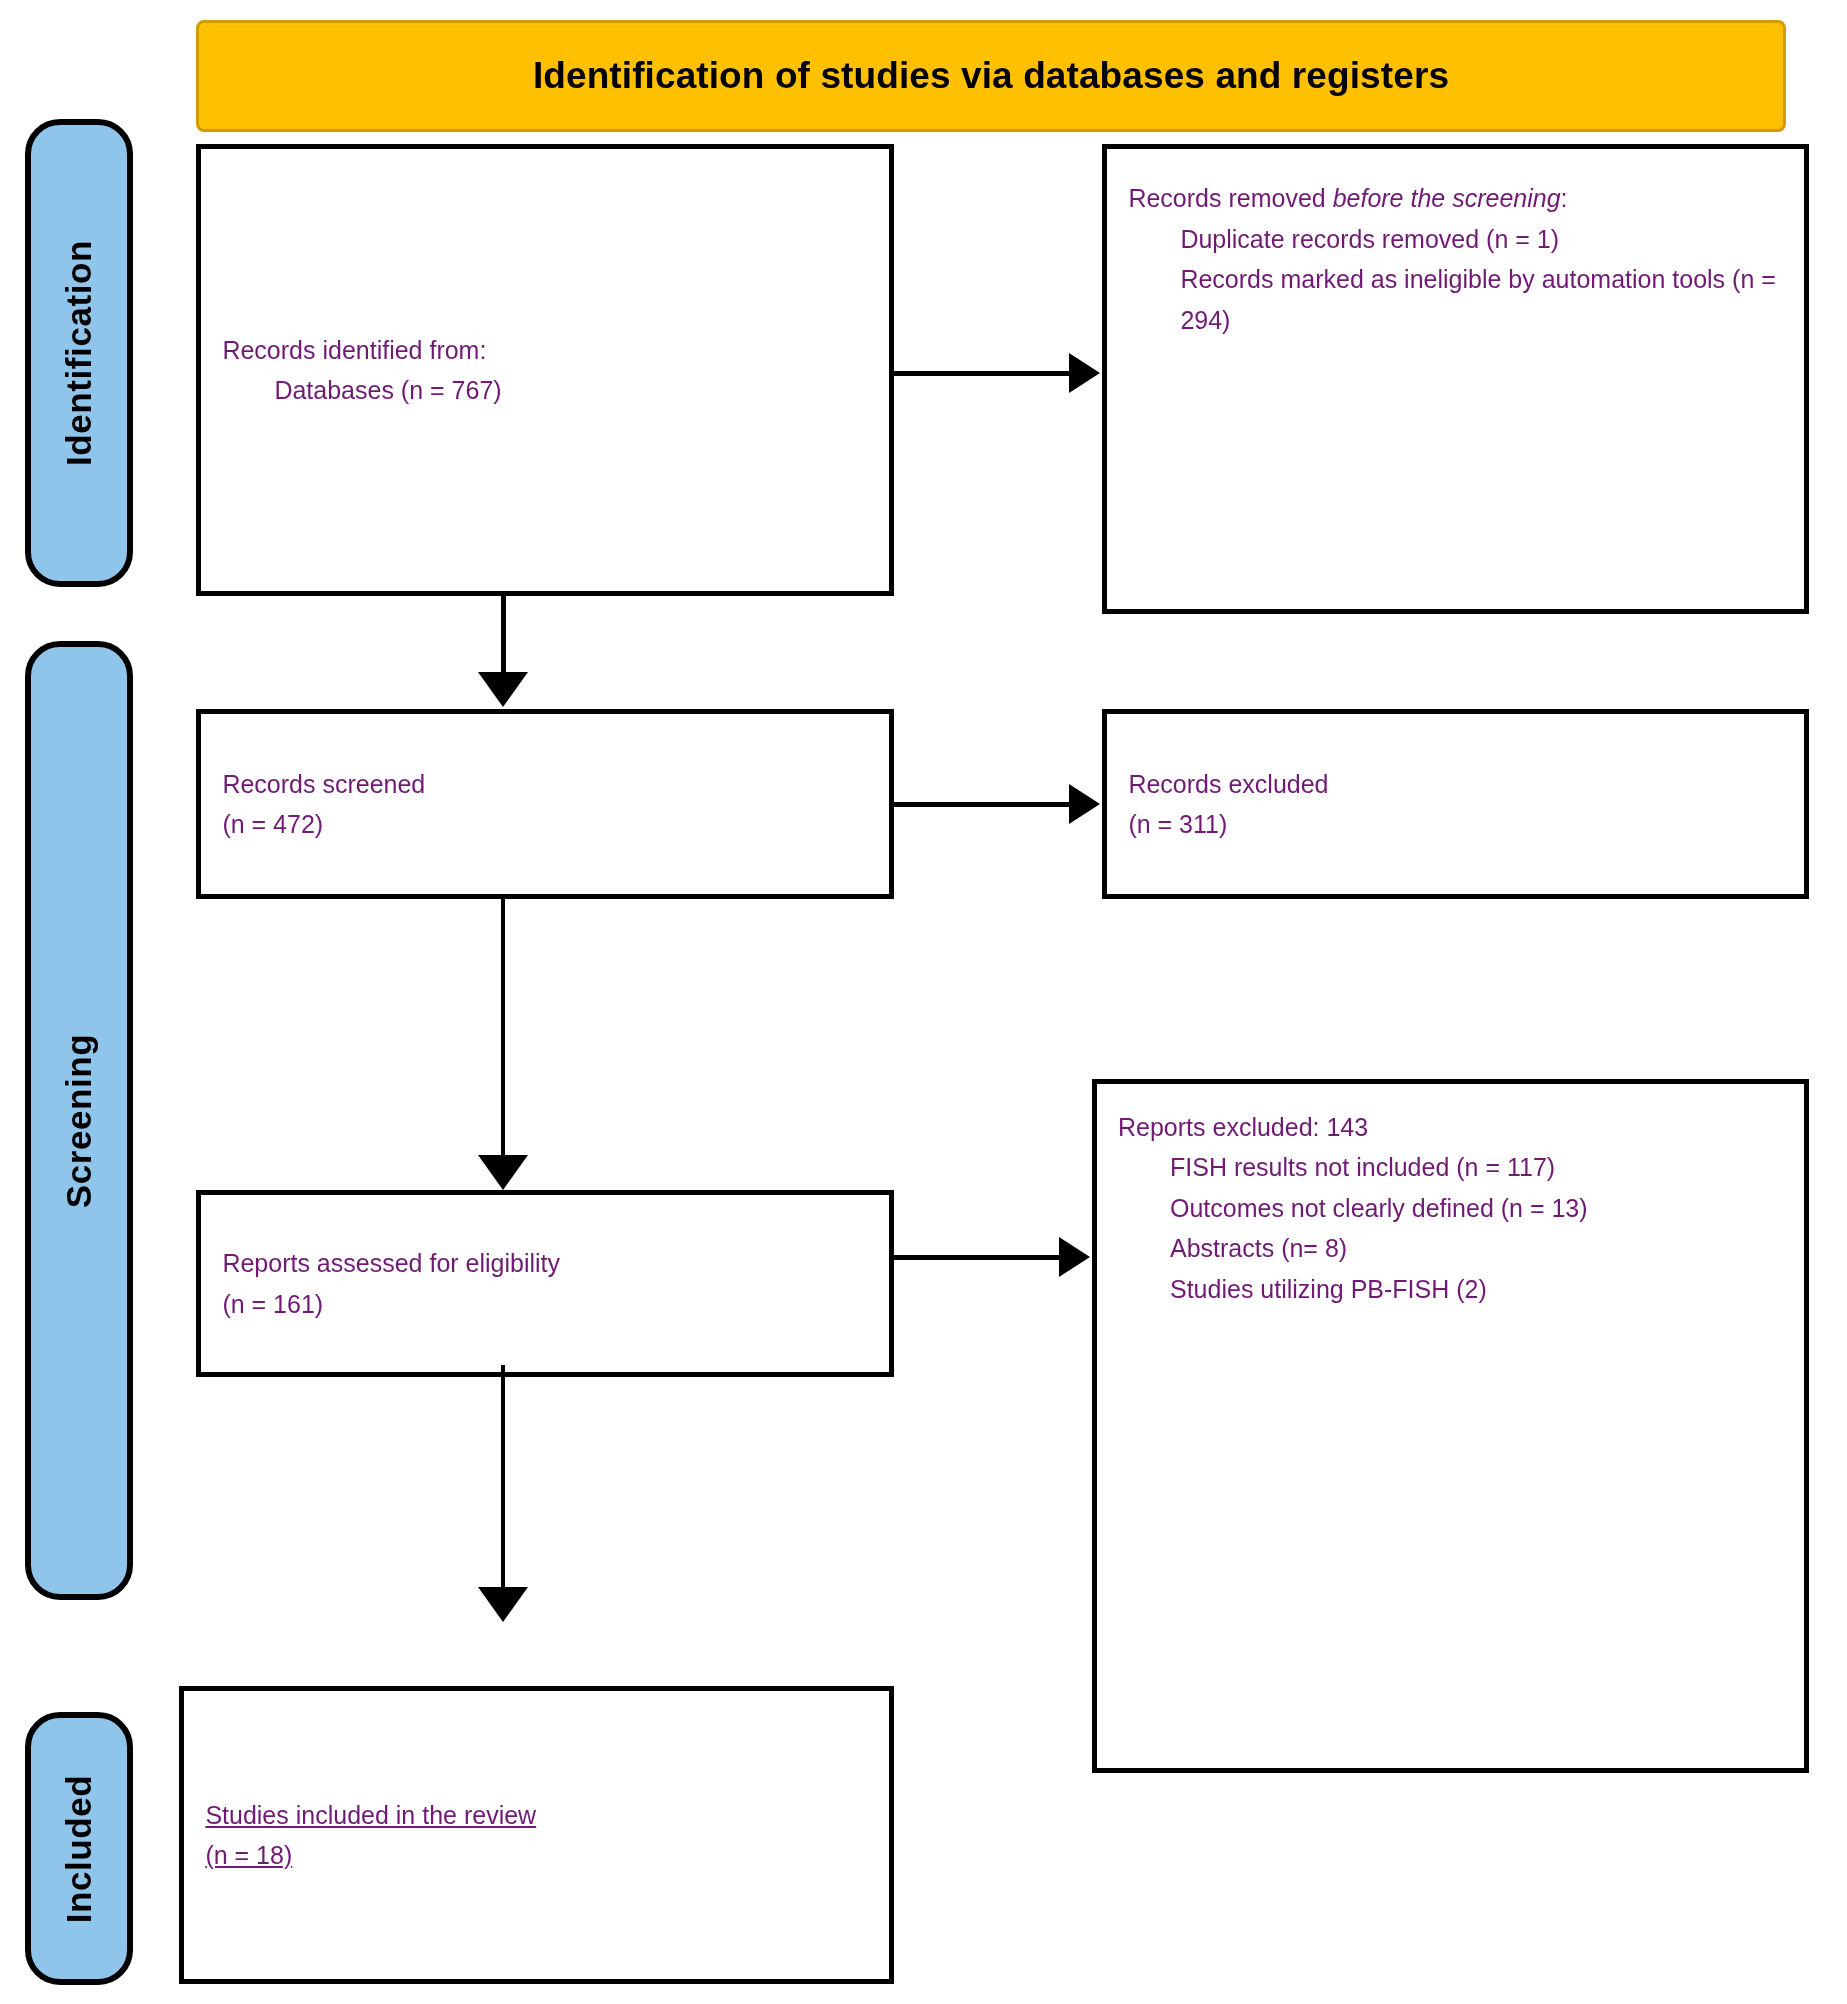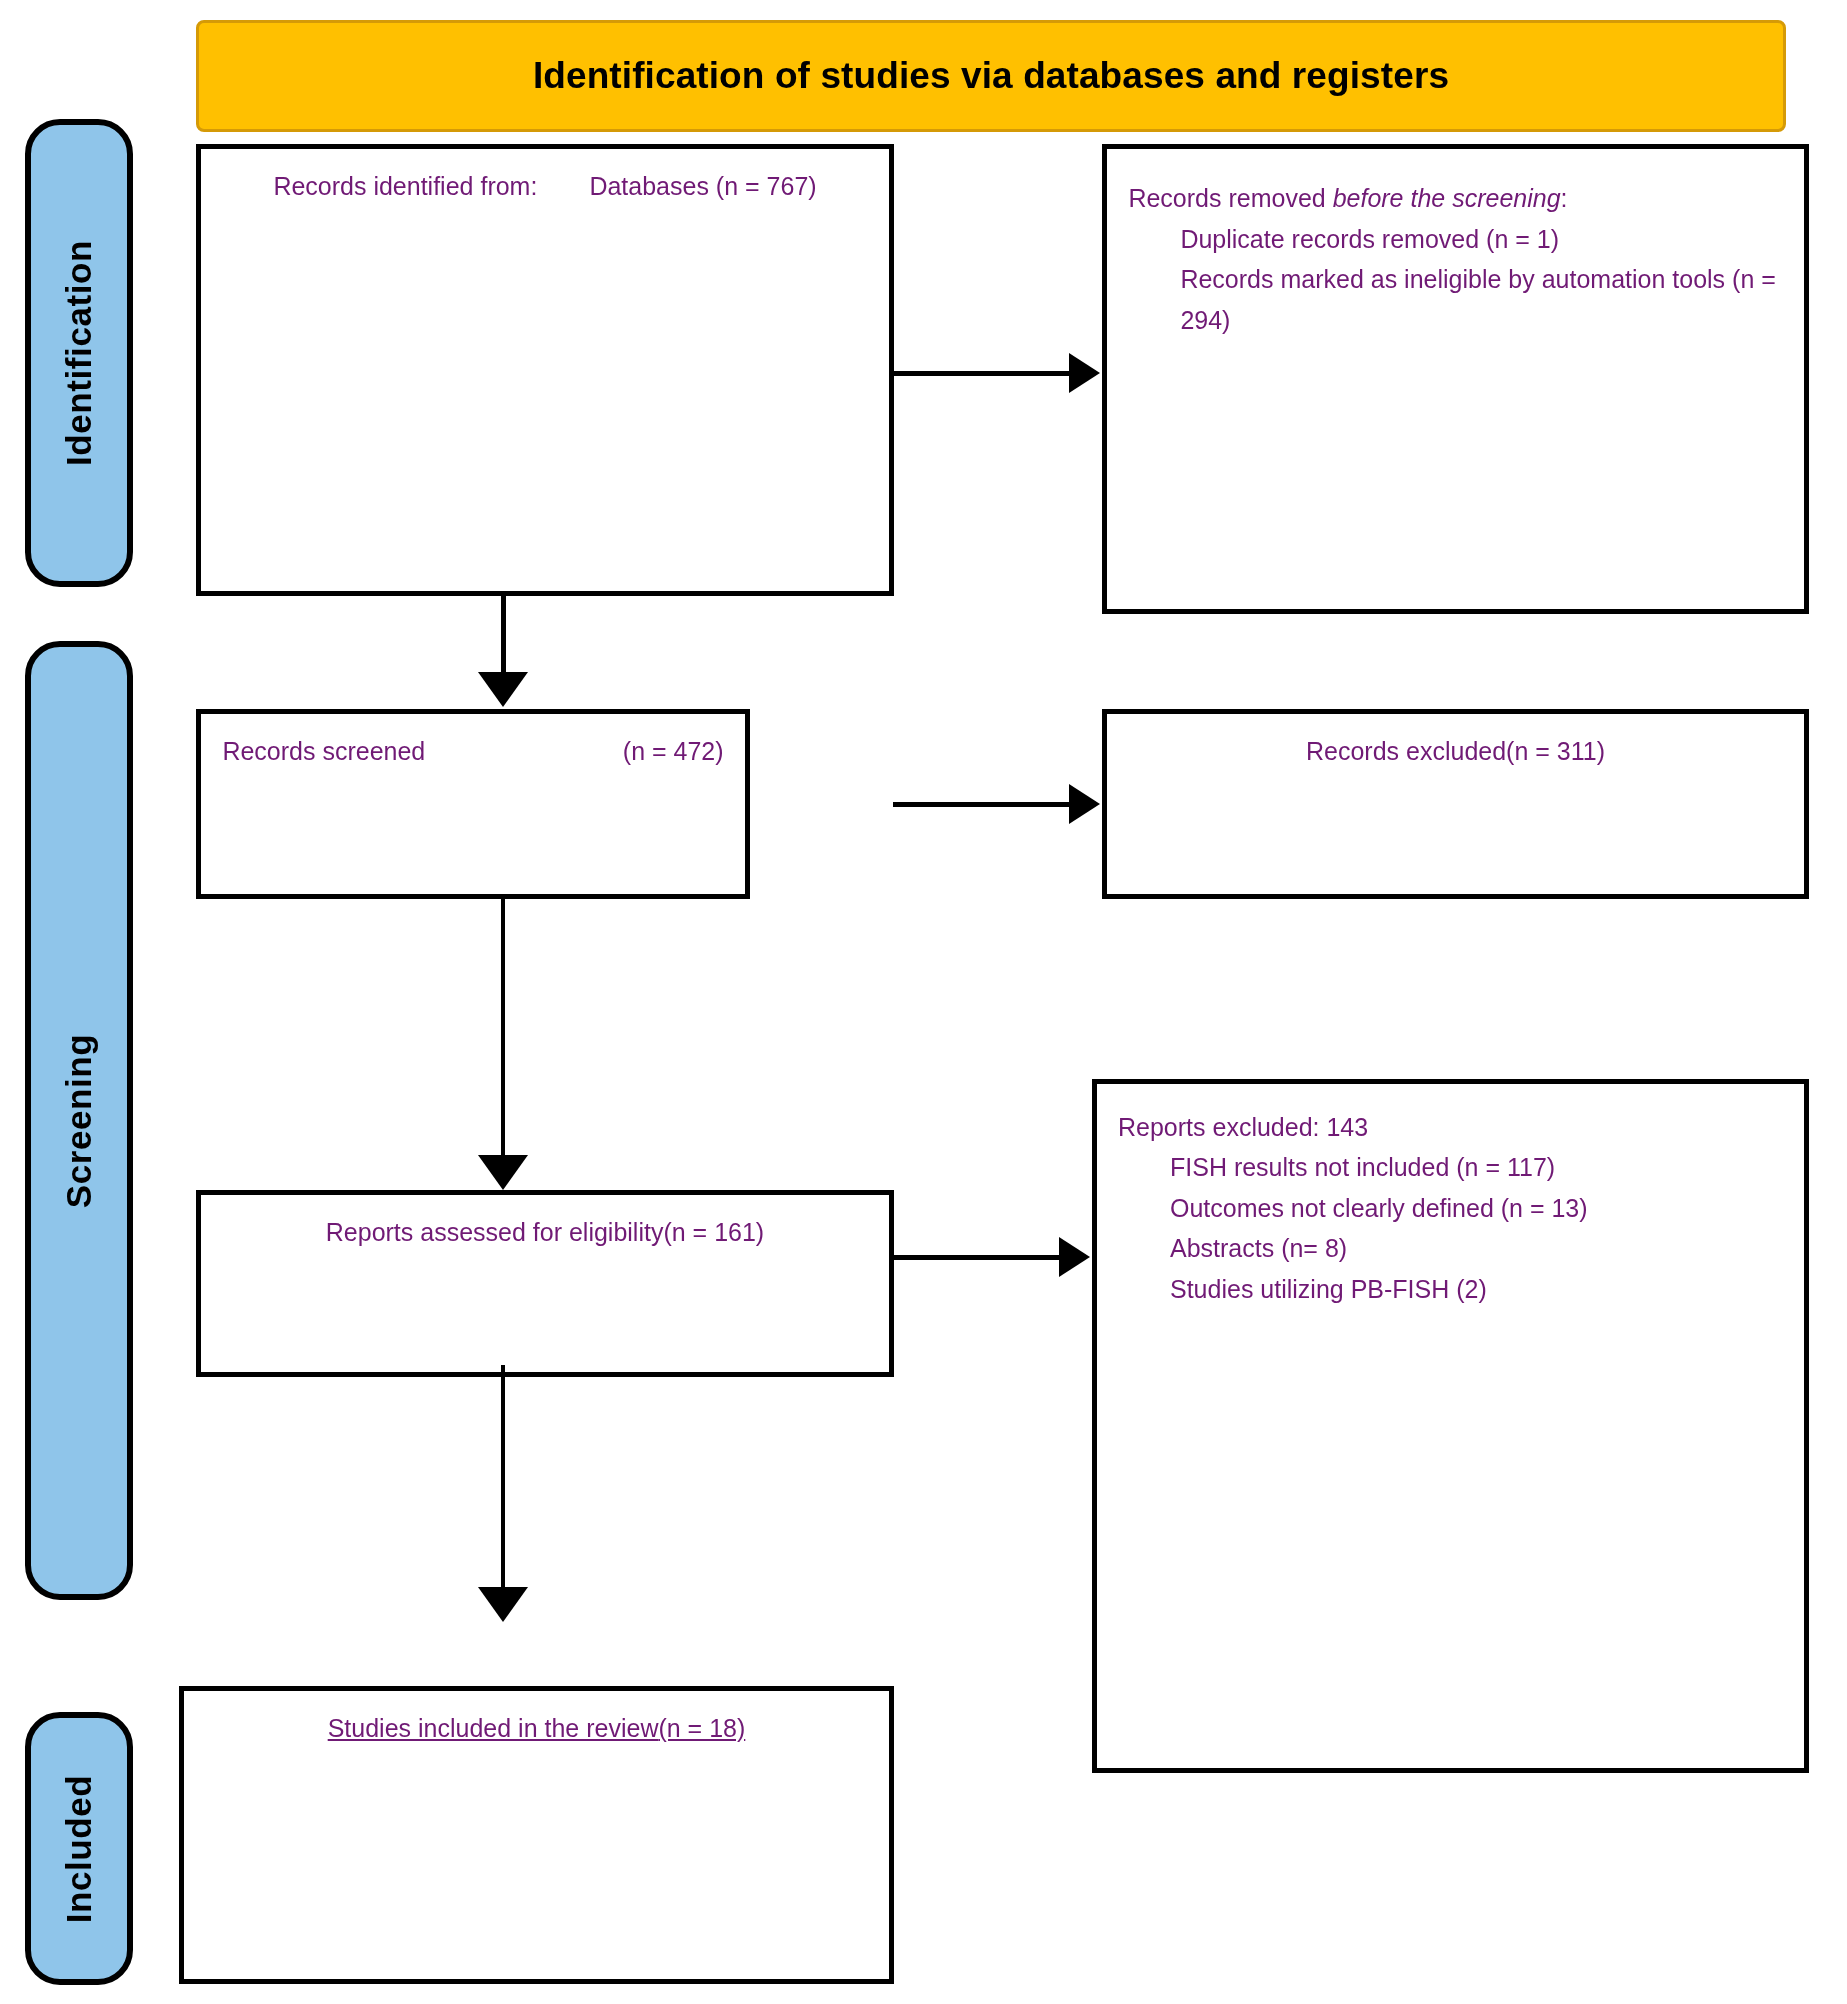--- a/index.html
+++ b/index.html
@@ -59,21 +59,21 @@
     background: #ffffff;
     border: 5px solid #000000;
     box-sizing: border-box;
     padding: 17px 21.4px;
     color: #701a75;
     font-size: 25px;
     line-height: 1.62;
   }
   .box.center-v {
     display: flex;
-    flex-direction: row;
+    flex-direction: column;
     justify-content: center;
   }
   .box .ln { display: block; }
   .box .ln.indent { padding-left: 52px; }
   .box .ln.justify {
     text-align: justify;
     text-align-last: left;
   }
   .box .ln.justify-ind {
     text-align: justify;
@@ -142,21 +142,21 @@
     <span class="ln indent">Duplicate records removed (n = 1)</span>
     <span class="ln indent">Records marked as ineligible by automation tools (n = 294)</span>
   </div>
 
   <div class="h-line" style="left:893px; top:371px; width:179px;"></div>
   <div class="arrow-right" style="left:1069px; top:353px;"></div>
 
   <div class="v-line" style="left:501px; top:596px; height:80px;"></div>
   <div class="arrow-down" style="left:478px; top:672px;"></div>
 
-  <div class="box center-v" style="left:196px; top:709px; width:554px; height:190px;justify-content:space-between;">
+  <div class="box center-v" style="left:196px; top:709px; width:698px; height:190px;">
     <span class="ln">Records screened</span>
     <span class="ln">(n = 472)</span>
   </div>
 
   <div class="box center-v" style="left:1102px; top:709px; width:707px; height:190px;">
     <span class="ln">Records excluded</span>
     <span class="ln">(n = 311)</span>
   </div>
 
   <div class="h-line" style="left:893px; top:802px; width:179px;"></div>

